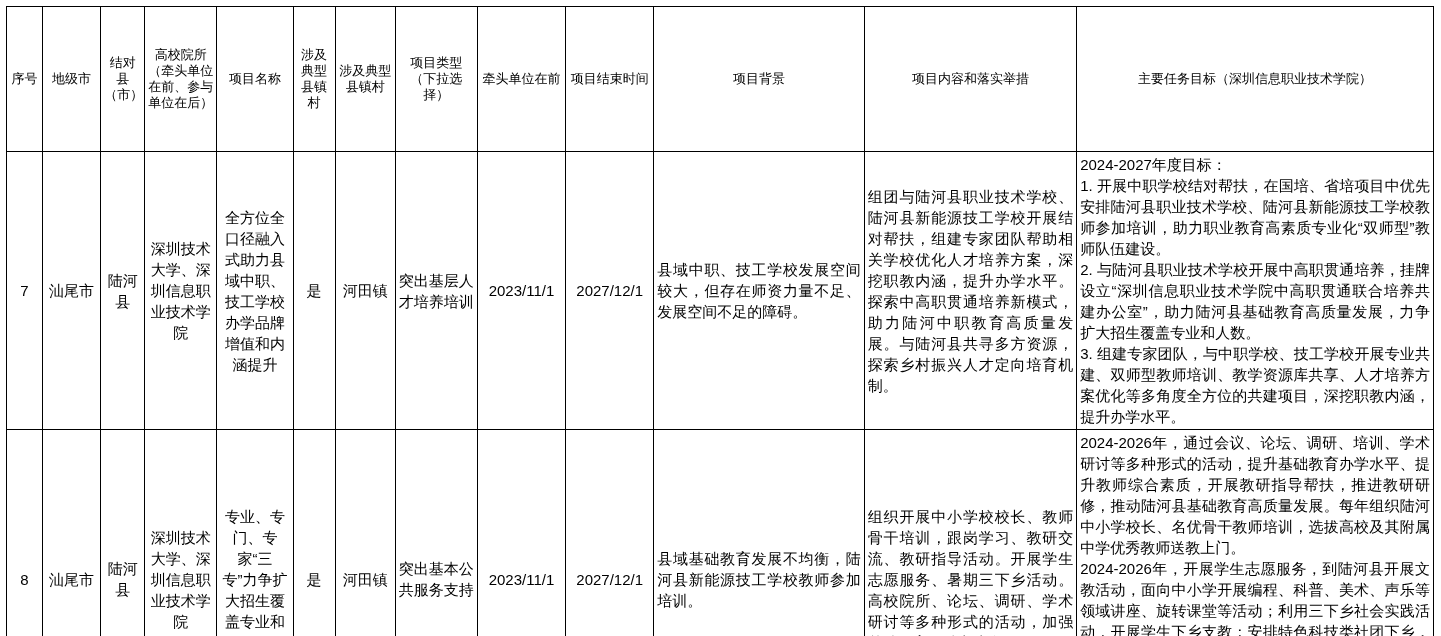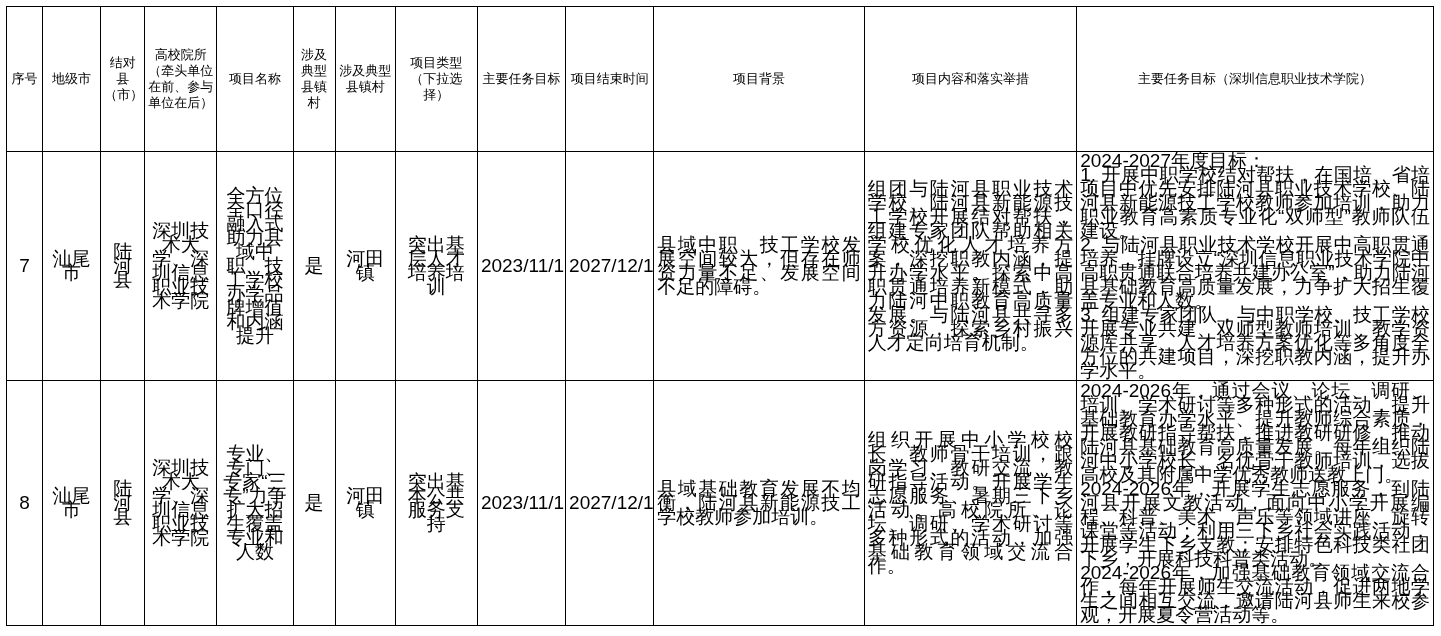--- a/index.html
+++ b/index.html
@@ -22,22 +22,22 @@
     border-collapse: collapse;
     table-layout: fixed;
     width: 1428px;
     margin-left: 6px;
     margin-top: 6px;
   }
   table.grid td, table.grid th {
     border: 1px solid #000000;
     vertical-align: middle;
     padding: 2px 3px;
-    font-size: 19px;
-    line-height: 14px;
+    font-size: 15px;
+    line-height: 21px;
     font-weight: normal;
   }
   
   tr.head td {
     text-align: center;
     vertical-align: middle;
     height: 140px;
     font-size: 13px;
     line-height: 16px;
   }
@@ -82,21 +82,21 @@
   .col-town  { width: 60px; }
   .col-ptype { width: 82px; }
   .col-start { width: 88px; }
   .col-end   { width: 88px; }
   .col-bg    { width: 210px; }
   .col-content{ width: 212px; }
   .col-goal  { width: 356px; }
 
   .row7 td { height: 210px; }
   .row8 td { height: 240px; }
-  .nowrap-date { white-space: nowrap; }
+  .nowrap-date { white-space: nowrap; text-align: center; }
   .multiline { white-space: pre-line; }
 </style>
 </head>
 <body>
 
 <div class="sheet">
   <table class="grid">
     <colgroup>
       <col class="col-seq">
         <col class="col-city">
@@ -115,21 +115,21 @@
     <tbody>
       <tr class="head">
         <td class="narrow-head">序号</td>
         <td class="narrow-head">地级市</td>
         <td class="narrow-head">结对县（市）</td>
         <td class="narrow-head">高校院所（牵头单位在前、参与单位在后）</td>
         <td class="narrow-head">项目名称</td>
         <td class="narrow-head">涉及典型县镇村</td>
         <td class="narrow-head">涉及典型县镇村</td>
         <td class="narrow-head">项目类型（下拉选择）</td>
-        <td class="narrow-head">主要任务目标</td>
+        <td class="narrow-head">牵头单位在前</td>
         <td class="narrow-head">项目结束时间</td>
         <td>项目背景</td>
         <td>项目内容和落实举措</td>
         <td>主要任务目标（深圳信息职业技术学院）</td>
       </tr>
 
       <tr class="datarow row7">
         <td class="c-center">7</td>
         <td class="c-center">汕尾市</td>
         <td class="c-center vert-narrow">陆河县</td>

